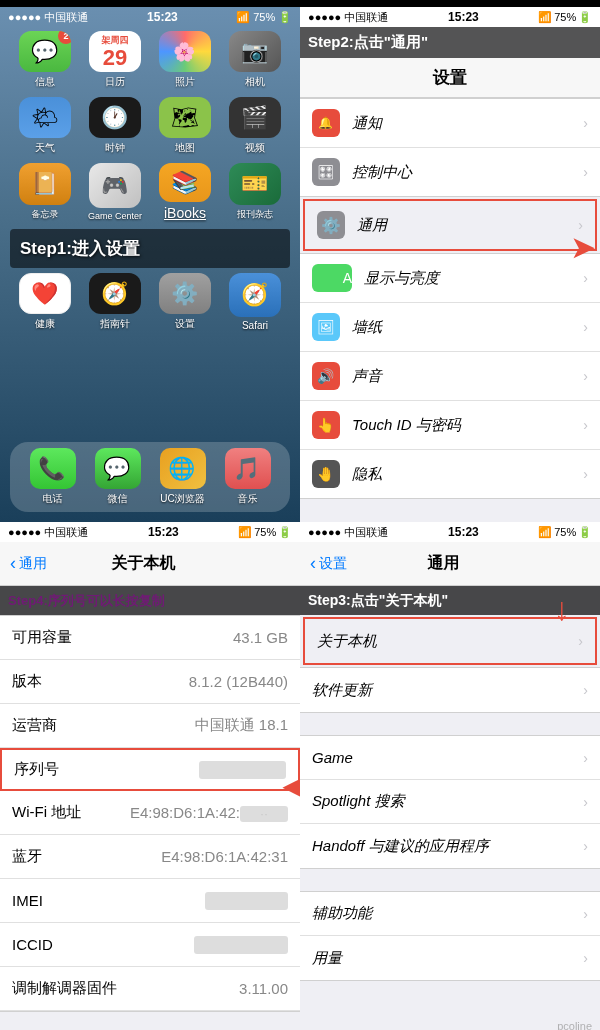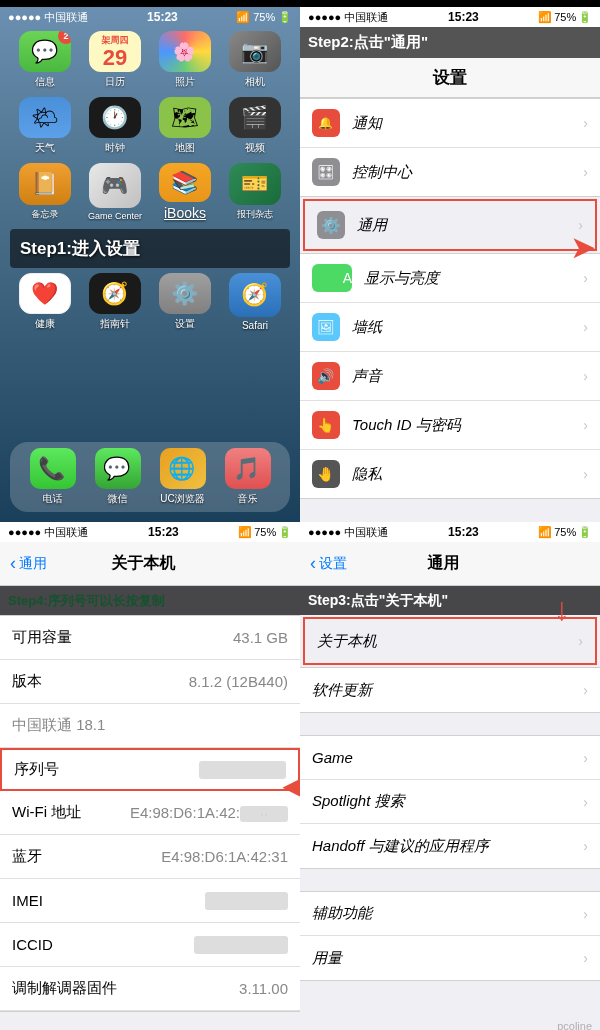--- a/index.html
+++ b/index.html
@@ -20,21 +20,21 @@
     .status-bar-right { font-size: 11px; color: white; display: flex; align-items: center; gap: 3px; }
 
     .home-screen { position: relative; z-index: 5; padding: 4px 10px; }
 
     .app-row { display: flex; justify-content: space-around; margin-bottom: 8px; }
     .app-icon { width: 58px; height: 58px; display: flex; flex-direction: column; align-items: center; }
     .app-icon-img { width: 52px; height: 52px; border-radius: 12px; display: flex; align-items: center; justify-content: center; font-size: 22px; position: relative; overflow: hidden; }
     .app-icon-label { font-size: 10px; color: white; margin-top: 3px; text-shadow: 0 1px 2px rgba(0,0,0,0.8); text-align: center; }
 
     .app-messages { background: linear-gradient(to bottom, #6bd455, #4ab840); }
-    .app-calendar { background: #fef9c3; }
+    .app-calendar { background: #ffffff; }
     .app-weather { background: linear-gradient(to bottom, #4a90d9, #5ba0e8); }
     .app-clock { background: #1a1a1a; }
     .app-maps { background: #8bc34a; }
     .app-videos { background: #333; }
     .app-safari { background: linear-gradient(to bottom, #4a90d9, #2a70b9); }
 
     .badge { position: absolute; top: -3px; right: -3px; background: #e74c3c; color: white; font-size: 9px; width: 16px; height: 16px; border-radius: 8px; display: flex; align-items: center; justify-content: center; font-weight: bold; }
     .step1-text { color: white; font-size: 18px; font-weight: bold; text-shadow: 1px 1px 3px rgba(0,0,0,0.9); }
 
     .dock { position: absolute; bottom: 10px; left: 10px; right: 10px; background: rgba(255,255,255,0.2); border-radius: 18px; padding: 6px 10px; display: flex; justify-content: space-around; z-index: 10; }
@@ -376,33 +376,34 @@
       <div class="nav-bar">
         <span class="nav-back">
           <span class="nav-back-chevron">‹</span>
           <span>通用</span>
         </span>
         <span class="nav-title">关于本机</span>
         <span style="width:50px;"></span>
       </div>
 
       <div style="background:rgba(0,0,0,0.7); padding:5px 8px;">
-        <span style="color:#14532d;font-size:13px;font-weight:bold;">Step4:序列号可以长按复制</span>
+        <span style="color:#701a75;font-size:13px;font-weight:bold;">Step4:序列号可以长按复制</span>
       </div>
 
       <div class="settings-section">
         <div class="info-row">
           <span class="info-label">可用容量</span>
           <span class="info-value">43.1 GB</span>
         </div>
         <div class="info-row">
           <span class="info-label">版本</span>
           <span class="info-value">8.1.2 (12B440)</span>
         </div>
         <div class="info-row">
+          <span class="info-label">运营商</span>
           <span class="info-value">中国联通 18.1</span>
         </div>
 
         <div style="display:flex;align-items:center;padding:10px 12px;border-bottom:1px solid #e0e0e0;border:2px solid #e74c3c;position:relative;">
           <span class="info-label">序列号</span>
           <span class="blurred-value">&nbsp;&nbsp;&nbsp;&nbsp;&nbsp;&nbsp;&nbsp;&nbsp;&nbsp;&nbsp;&nbsp;&nbsp;</span>
         </div>
 
         <div style="position:relative;">
           <div style="position:absolute; right:-5px; top:-22px; z-index:30;">

